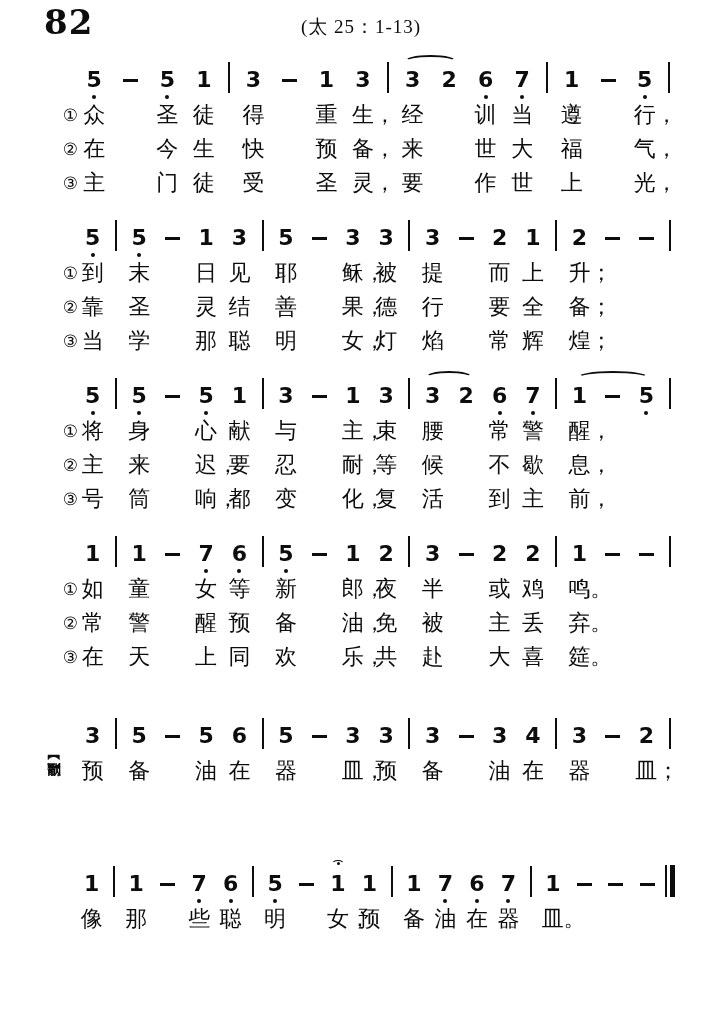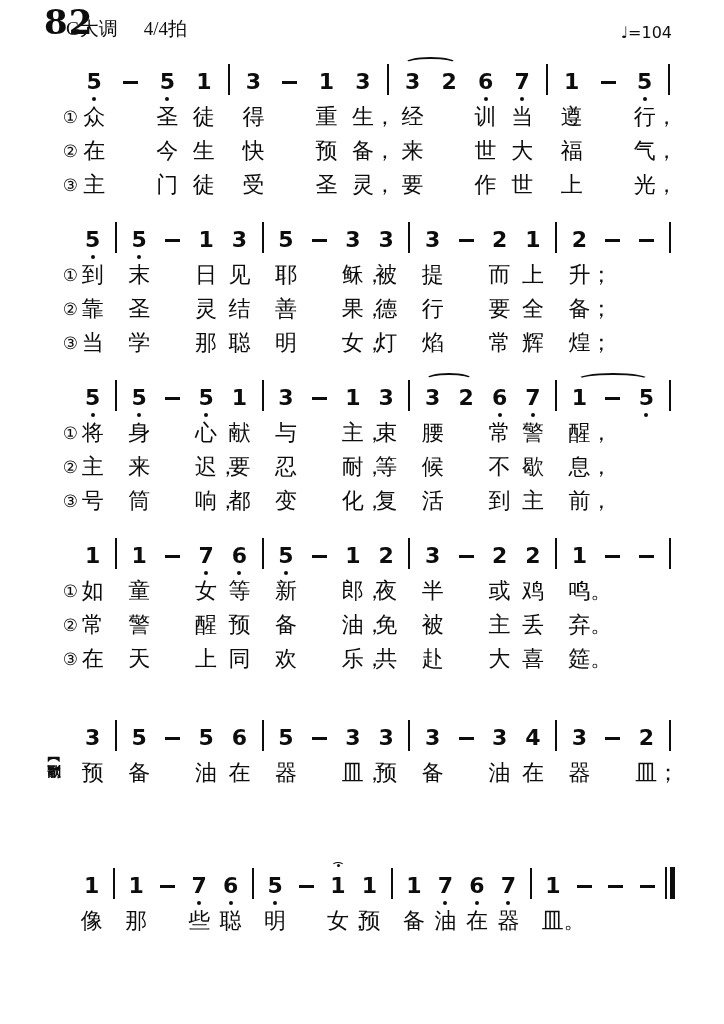--- a/index.html
+++ b/index.html
@@ -64,26 +64,21 @@
     writing-mode:vertical-rl;text-orientation:mixed;
     font-size:13.5px;font-weight:700;line-height:1.1;letter-spacing:1px;
     justify-self:start;align-self:start;height:78px;margin-top:-4px;z-index:3;
   }
 </style>
 </head>
 <body>
 
 <div class="page">
   <div class="hymn-number">82</div>
-  <div class="meta">
-    <div class="keymeter">
-      <span>G大调</span><span>4/4拍</span>
-    </div>
-    <div class="tempo">♩=104</div>
-  </div>
+  <div class="scripture">(太 25：1-13)</div>
   <div id="systems">
       <div class="system" style="grid-template-columns: 30px 1fr 1fr 1fr 1fr 13px 1fr 1fr 1fr 1fr 13px 1fr 1fr 1fr 1fr 13px 1fr 1fr 1fr 13px;">
         <div class="ncell" style="grid-area: 1 / 2;">
           <span class="note">5<i class="low-dot"></i></span>
         </div>
         <div class="ncell" style="grid-area: 1 / 3;">
           <div class="dash"></div>
         </div>
         <div class="ncell" style="grid-area: 1 / 4;">
           <span class="note">5<i class="low-dot"></i></span>

